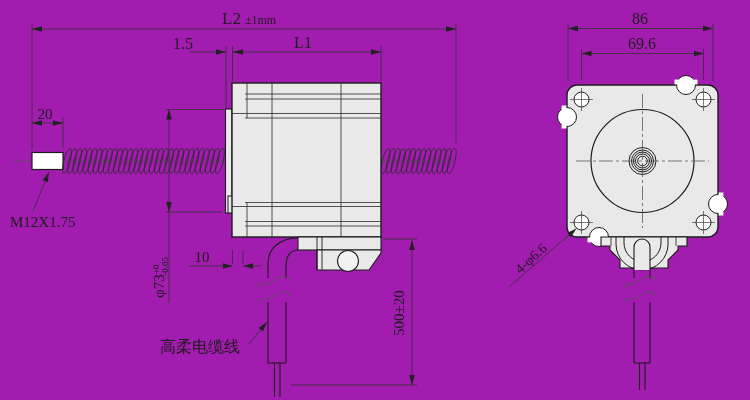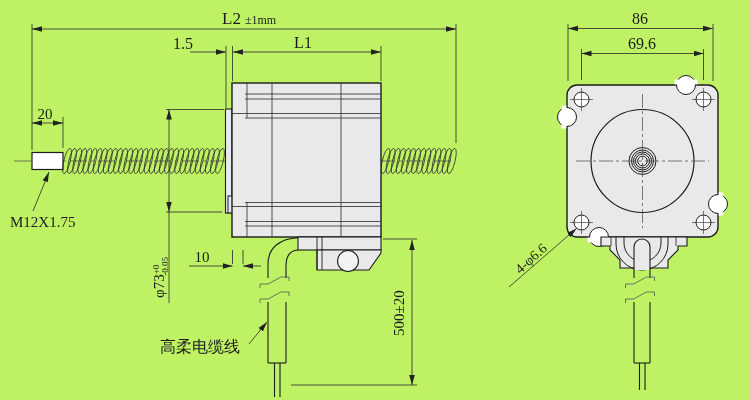--- a/index.html
+++ b/index.html
@@ -1,16 +1,16 @@
 <!DOCTYPE html>
 <html><head>
 <meta charset="utf-8">
 <style>
   html,body{margin:0;padding:0;background:#fff;}
-  .stage{position:relative;width:750px;height:400px;background:#bef264;overflow:hidden;
+  .stage{position:relative;width:750px;height:400px;background:#a21caf;overflow:hidden;
          font-family:"Liberation Serif", serif;}
   svg text{font-family:"Liberation Serif", serif;fill:#1c1c1c;}
 </style>
 </head>
 <body>
 
 <div class="stage">
 <svg width="750" height="400" viewBox="0 0 750 400">
   <defs>
     <marker id="arr" markerWidth="11" markerHeight="8" refX="10" refY="4" orient="auto-start-reverse" markerUnits="userSpaceOnUse">

